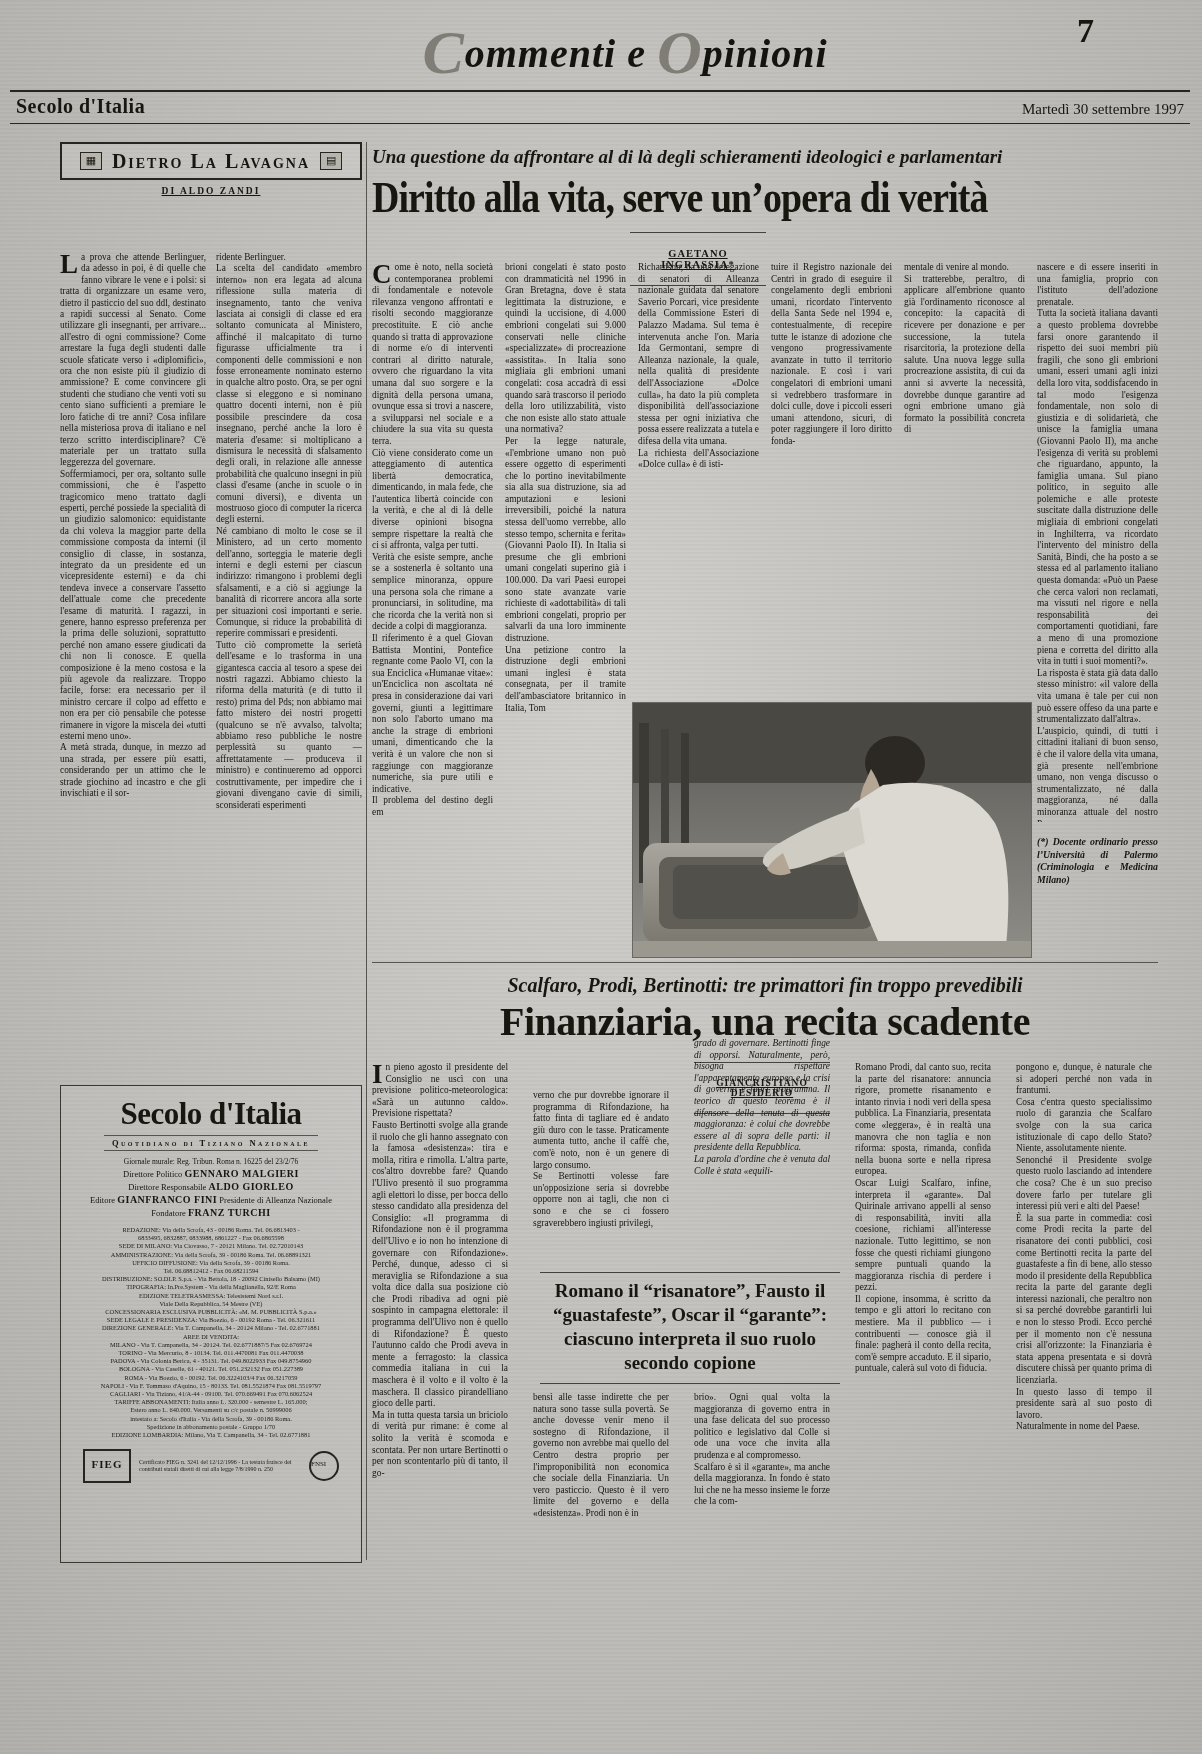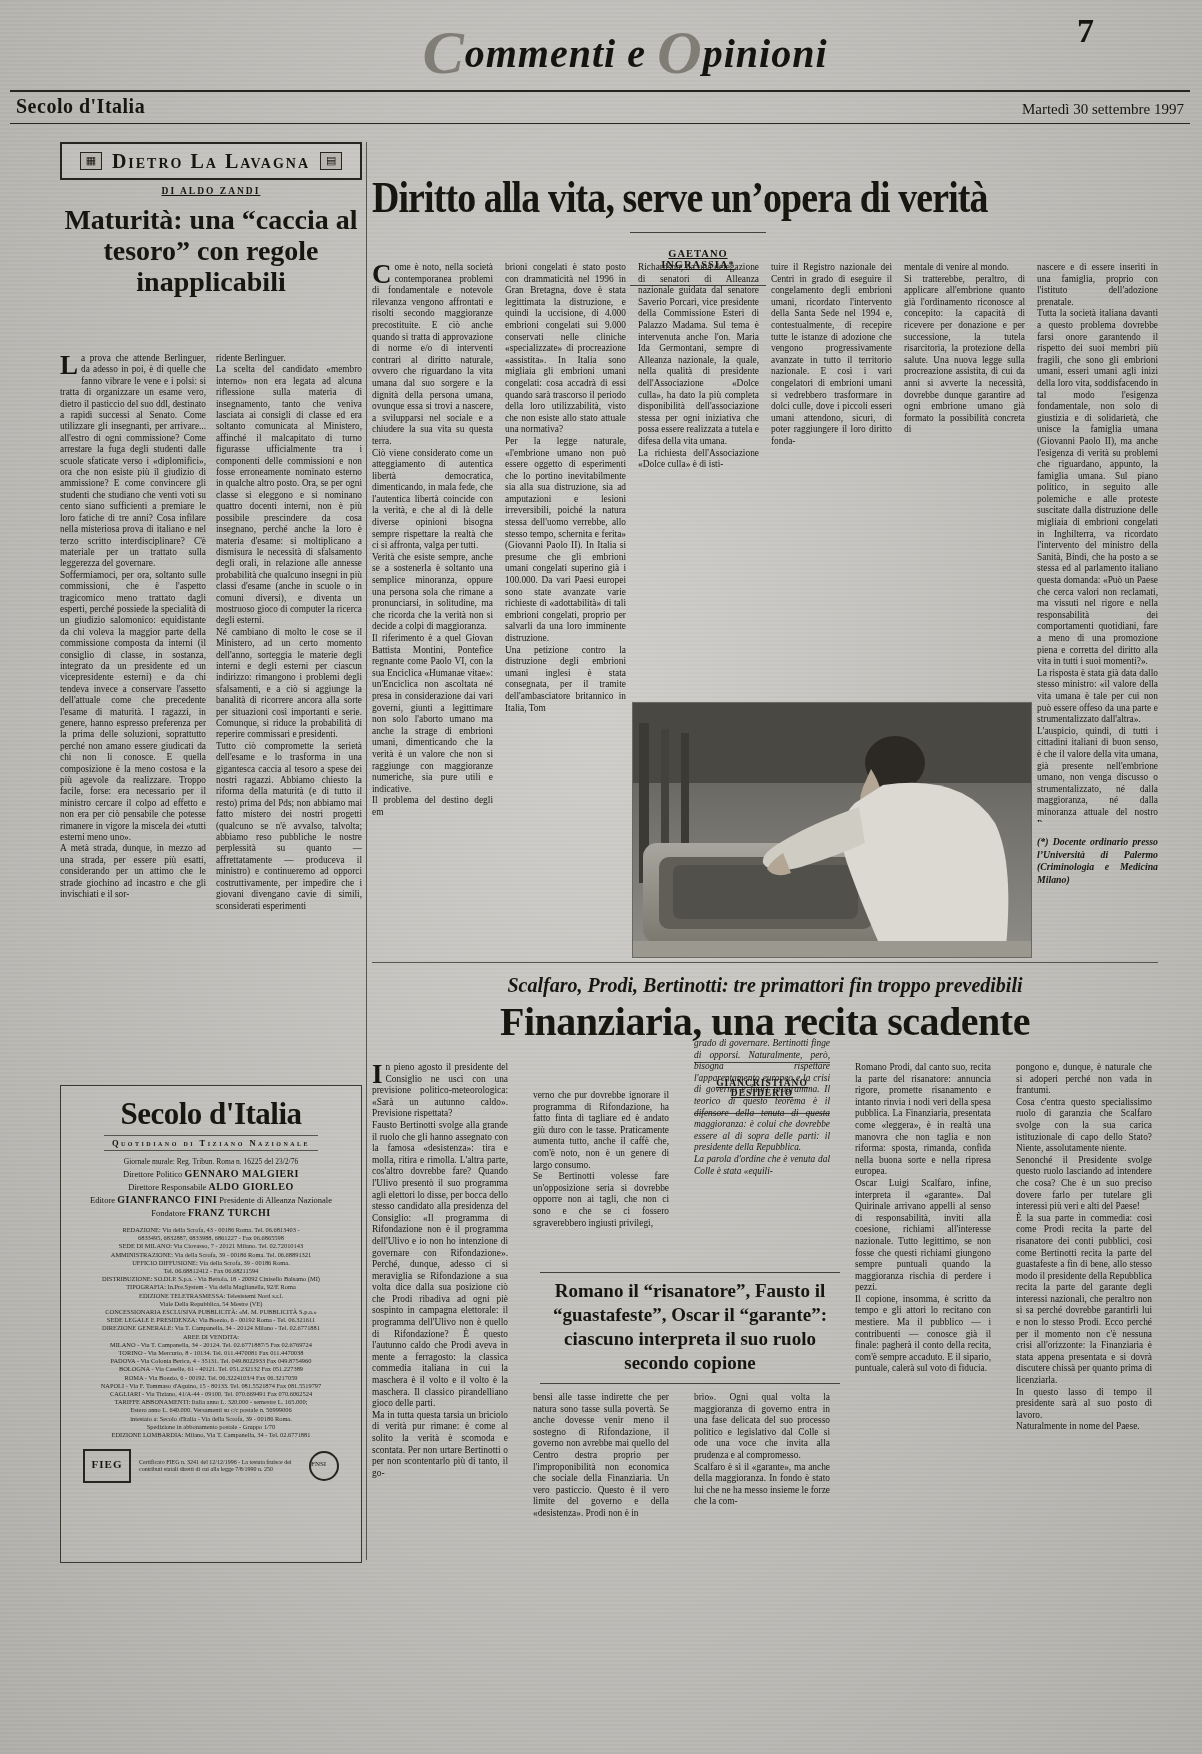--- a/index.html
+++ b/index.html
@@ -109,21 +109,20 @@
 
   <div class="abs vdiv" style="left:366px;top:142px;height:1418px;"></div>
 
   <div class="abs lavagna">
     <div class="lavagna-header">
       <span class="mini-icon">▦</span>
       <span class="lavagna-title">Dietro La Lavagna</span>
       <span class="mini-icon">▤</span>
     </div>
     <div class="lavagna-byline">DI ALDO ZANDI</div>
-    <div class="lavagna-headline">Maturità: una “caccia al tesoro” con regole inapplicabili</div>
     <div class="lavagna-cols">
       <div class="lavagna-col body-text dc">La prova che attende Berlinguer, da adesso in poi, è di quelle che fanno vibrare le vene e i polsi: si tratta di organizzare un esame vero, dietro il pasticcio del suo ddl, destinato a rapidi successi al Senato. Come utilizzare gli insegnanti, per arrivare... all'estro di ogni commissione? Come arrestare la fuga degli studenti dalle scuole sfaticate verso i «diplomifici», ora che non esiste più il giudizio di ammissione? E come convincere gli studenti che studiano che venti voti su cento siano sufficienti a premiare le loro fatiche di tre anni? Cosa infilare nella misteriosa prova di italiano e nel terzo scritto interdisciplinare? C'è materiale per un trattato sulla leggerezza del governare.
 Soffermiamoci, per ora, soltanto sulle commissioni, che è l'aspetto tragicomico meno trattato dagli esperti, perché possiede la specialità di un giudizio salomonico: equidistante da chi voleva la maggior parte della commissione composta da interni (il consiglio di classe, in sostanza, integrato da un presidente ed un vicepresidente esterni) e da chi tendeva invece a conservare l'assetto dell'attuale come che precedente l'esame di maturità. I ragazzi, in genere, hanno espresso preferenza per la prima delle soluzioni, soprattutto perché non amano essere giudicati da chi non li conosce. E quella composizione è la meno costosa e la più agevole da realizzare. Troppo facile, forse: era necessario per il ministro cercare il colpo ad effetto e non era per ciò pensabile che potesse rimanere in vigore la miscela dei «tutti esterni meno uno».
 A metà strada, dunque, in mezzo ad una strada, per essere più esatti, considerando per un attimo che le strade giochino ad incastro e che gli invischiati e il sor-</div>
       <div class="lavagna-col body-text">ridente Berlinguer.
 La scelta del candidato «membro interno» non era legata ad alcuna riflessione sulla materia di insegnamento, tanto che veniva lasciata ai consigli di classe ed era soltanto comunicata al Ministero, affinché il malcapitato di turno figurasse ufficialmente tra i componenti delle commissioni e non fosse erroneamente nominato esterno in qualche altro posto. Ora, se per ogni classe si eleggono e si nominano quattro docenti interni, non è più possibile prescindere da cosa insegnano, perché anche la loro è materia d'esame: si moltiplicano a dismisura le necessità di sfalsamento degli orali, in relazione alle annesse probabilità che qualcuno insegni in più classi d'esame (anche in scuole o in comuni diversi), e diventa un mostruoso gioco di computer la ricerca degli esterni.
 Né cambiano di molto le cose se il Ministero, ad un certo momento dell'anno, sorteggia le materie degli interni e degli esterni per ciascun indirizzo: rimangono i problemi degli sfalsamenti, e a ciò si aggiunge la banalità di ricorrere ancora alla sorte per situazioni così importanti e serie. Comunque, si riduce la probabilità di reperire commissari e presidenti.
 Tutto ciò compromette la serietà dell'esame e lo trasforma in una gigantesca caccia al tesoro a spese dei nostri ragazzi. Abbiamo chiesto la riforma della maturità (e di tutto il resto) prima del Pds; non abbiamo mai fatto mistero dei nostri progetti (qualcuno se n'è avvalso, talvolta; abbiamo reso pubbliche le nostre perplessità su quanto — affrettatamente — produceva il ministro) e continueremo ad opporci costruttivamente, per impedire che i giovani divengano cavie di simili, sconsiderati esperimenti</div>
     </div>
   </div>
@@ -177,20 +176,21 @@
         <div>Spedizione in abbonamento postale - Gruppo 1/70</div>
         <div>EDIZIONE LOMBARDIA: Milano, Via T. Campanella, 34 - Tel. 02.6771881</div>
       </div>
     <div class="mb-logos">
       <span class="fieg-box">FIEG</span>
       <span class="mb-micro">Certificato FIEG n. 3241 del 12/12/1996 - La testata fruisce dei contributi statali diretti di cui alla legge 7/8/1990 n. 250</span>
       <span class="emblem">FNSI</span>
     </div>
   </div>
 
+  <div class="abs a1-kicker">Una questione da affrontare al di là degli schieramenti ideologici e parlamentari</div>
   <div class="abs a1-headline">Diritto alla vita, serve un’opera di verità</div>
   <div class="abs byline a1-byline">GAETANO INGRASSIA*</div>
 
   <div class="abs a1-col a1-c1 body-text dc">Come è noto, nella società contemporanea problemi di fondamentale e notevole rilevanza vengono affrontati e risolti secondo maggioranze precostituite. E ciò anche quando si tratta di approvazione di norme e/o di interventi contrari al diritto naturale, ovvero che riguardano la vita umana dal suo sorgere e la dignità della persona umana, ovunque essa si trovi a nascere, a svilupparsi nel sociale e a chiudere la sua vita su questa terra.
 Ciò viene considerato come un atteggiamento di autentica libertà democratica, dimenticando, in mala fede, che l'autentica libertà coincide con la verità, e che al di là delle diverse opinioni bisogna sempre rispettare la realtà che ci si affronta, valga per tutti.
 Verità che esiste sempre, anche se a sostenerla è soltanto una semplice minoranza, oppure una persona sola che rimane a pronunciarsi, in solitudine, ma che ricorda che la verità non si decide a colpi di maggioranza.
 Il riferimento è a quel Giovan Battista Montini, Pontefice regnante come Paolo VI, con la sua Enciclica «Humanae vitae»: un'Enciclica non ascoltata né presa in considerazione dai vari governi, giunti a legittimare non solo l'aborto umano ma anche la strage di embrioni umani, dimenticando che la verità è un valore che non si raggiunge con maggioranze numeriche, sia pure utili e indicative.
 Il problema del destino degli em</div>
   <div class="abs a1-col a1-c2 body-text">brioni congelati è stato posto con drammaticità nel 1996 in Gran Bretagna, dove è stata legittimata la distruzione, e quindi la uccisione, di 4.000 embrioni congelati sui 9.000 conservati nelle cliniche «specializzate» di procreazione «assistita». In Italia sono migliaia gli embrioni umani congelati: cosa accadrà di essi quando sarà trascorso il periodo della loro utilizzabilità, visto che non esiste allo stato attuale una normativa?
 Per la legge naturale, «l'embrione umano non può essere oggetto di esperimenti che lo portino inevitabilmente sia alla sua distruzione, sia ad amputazioni e lesioni irreversibili, poiché la natura stessa dell'uomo verrebbe, allo stesso tempo, schernita e ferita» (Giovanni Paolo II). In Italia si presume che gli embrioni umani congelati superino già i 100.000. Da vari Paesi europei sono state avanzate varie richieste di «adottabilità» di tali embrioni congelati, proprio per salvarli da una loro imminente distruzione.

